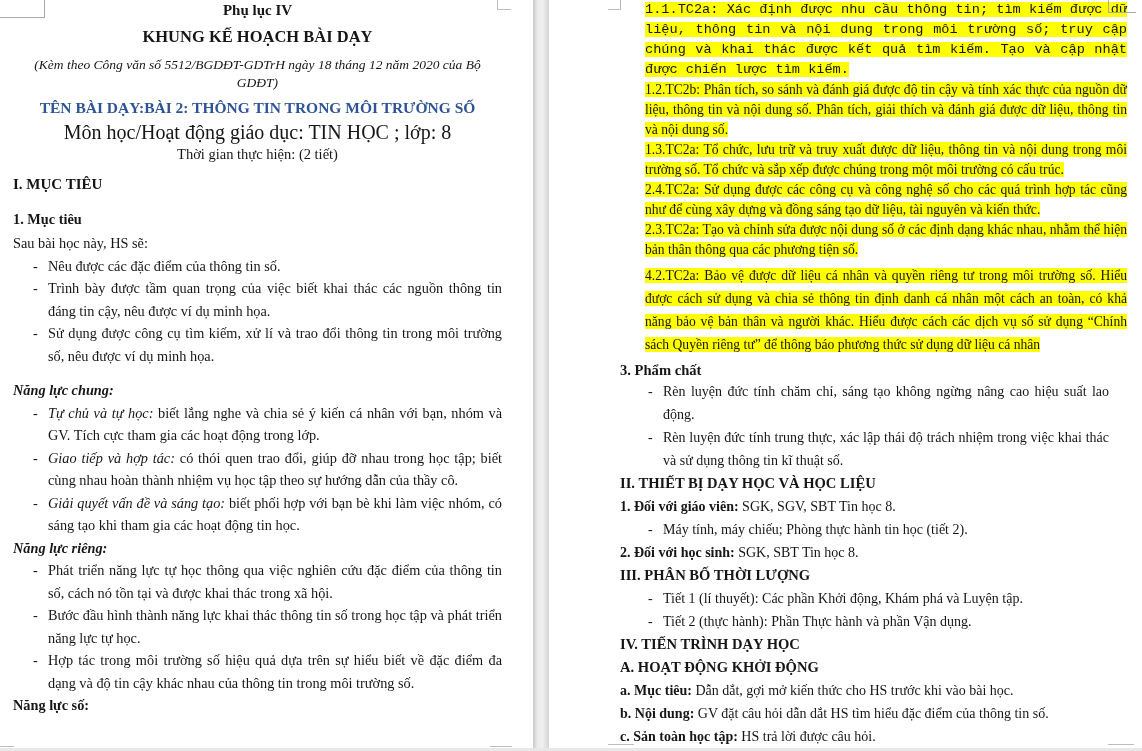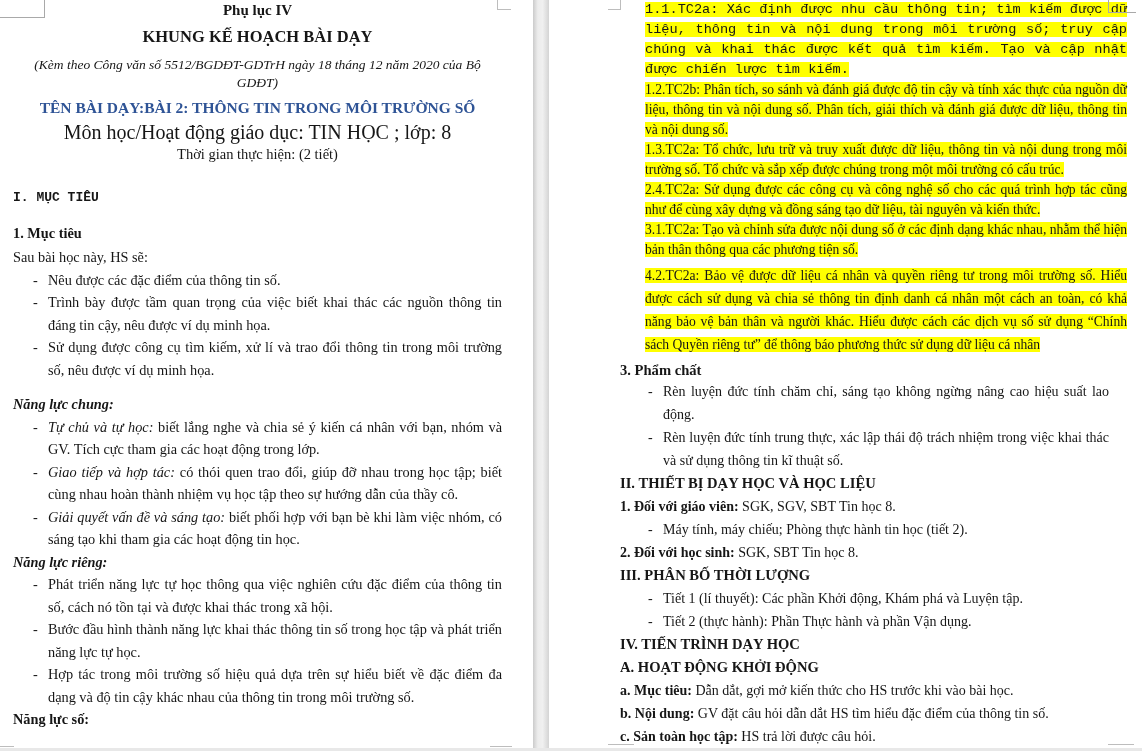--- a/index.html
+++ b/index.html
@@ -28,21 +28,21 @@
   .hdr-title{margin-top:6px;font-weight:bold;font-size:16.5px;line-height:22px;}
   .hdr-note{margin-top:8px;font-style:italic;font-size:13.5px;line-height:18px;}
   .hdr-lesson{margin-top:6px;font-weight:bold;font-size:15.5px;line-height:20px;color:var(--title-blue,#2f5496);}
   .hdr-subject{margin-top:4px;font-size:20px;line-height:20px;}
   .hdr-duration{margin-top:2px;font-size:14.5px;line-height:20px;}
   
   .lp-body{font-size:14.3px;line-height:22.5px;text-align:justify;}
   .b{font-weight:bold;}
   .bi{font-weight:bold;font-style:italic;}
   .lead-i{font-style:italic;}
-  .sec1{margin-top:23px;font-size:13px;font-family:Liberation Mono, monospace;}
+  .sec1{margin-top:9px;font-size:15px;}
   .mt2{margin-top:2px;}
   .mt4{margin-top:12px;}
   .li{position:relative;padding-left:35px;}
   .li .dash{position:absolute;left:20px;top:0;}
   .dash::before{content:"-";}
   
   .hl-para{margin:0 0 0 25px;font-size:13.6px;line-height:20px;text-align:justify;}
   .hl-para:first-child{padding-top:0;font-family:Liberation Mono, monospace;}
   .hl-para.tall{margin-top:4px;line-height:23px;}
   .hl{background:var(--hl-yellow,#ffff00);}
@@ -122,21 +122,21 @@
     </div>
   </div>
 
   <div class="page-gap"></div>
 
   <div class="page page-right">
     <p class="hl-para"><span class="hl">1.1.TC2a: Xác định được nhu cầu thông tin; tìm kiếm được dữ liệu, thông tin và nội dung trong môi trường số; truy cập chúng và khai thác được kết quả tìm kiếm. Tạo và cập nhật được chiến lược tìm kiếm.</span></p>
     <p class="hl-para"><span class="hl">1.2.TC2b: Phân tích, so sánh và đánh giá được độ tin cậy và tính xác thực của nguồn dữ liệu, thông tin và nội dung số. Phân tích, giải thích và đánh giá được dữ liệu, thông tin và nội dung số.</span></p>
     <p class="hl-para"><span class="hl">1.3.TC2a: Tổ chức, lưu trữ và truy xuất được dữ liệu, thông tin và nội dung trong môi trường số. Tổ chức và sắp xếp được chúng trong một môi trường có cấu trúc.</span></p>
     <p class="hl-para"><span class="hl">2.4.TC2a: Sử dụng được các công cụ và công nghệ số cho các quá trình hợp tác cũng như để cùng xây dựng và đồng sáng tạo dữ liệu, tài nguyên và kiến thức.</span></p>
-    <p class="hl-para"><span class="hl">3.1.TC2a: Tạo và chỉnh sửa được nội dung số ở các định dạng khác nhau, nhằm thể hiện bản thân thông qua các phương tiện số.</span></p>
+    <p class="hl-para"><span class="hl">2.3.TC2a: Tạo và chỉnh sửa được nội dung số ở các định dạng khác nhau, nhằm thể hiện bản thân thông qua các phương tiện số.</span></p>
     <p class="hl-para tall"><span class="hl">4.2.TC2a: Bảo vệ được dữ liệu cá nhân và quyền riêng tư trong môi trường số. Hiểu được cách sử dụng và chia sẻ thông tin định danh cá nhân một cách an toàn, có khả năng bảo vệ bản thân và người khác. Hiểu được cách các dịch vụ số sử dụng “Chính sách Quyền riêng tư” để thông báo phương thức sử dụng dữ liệu cá nhân</span></p>
 
     <div class="rp-lower">
       <div class="rp-h1">3. Phẩm chất</div>
 
       <div class="li">
         <span class="dash"></span>
         <span>Rèn luyện đức tính chăm chỉ, sáng tạo không ngừng nâng cao hiệu suất lao động.</span>
       </div>
       <div class="li">

